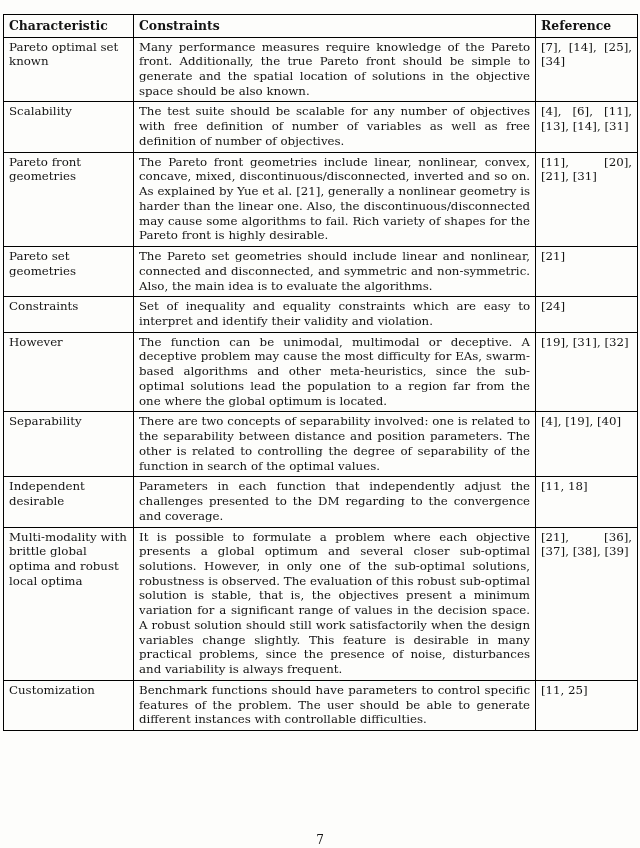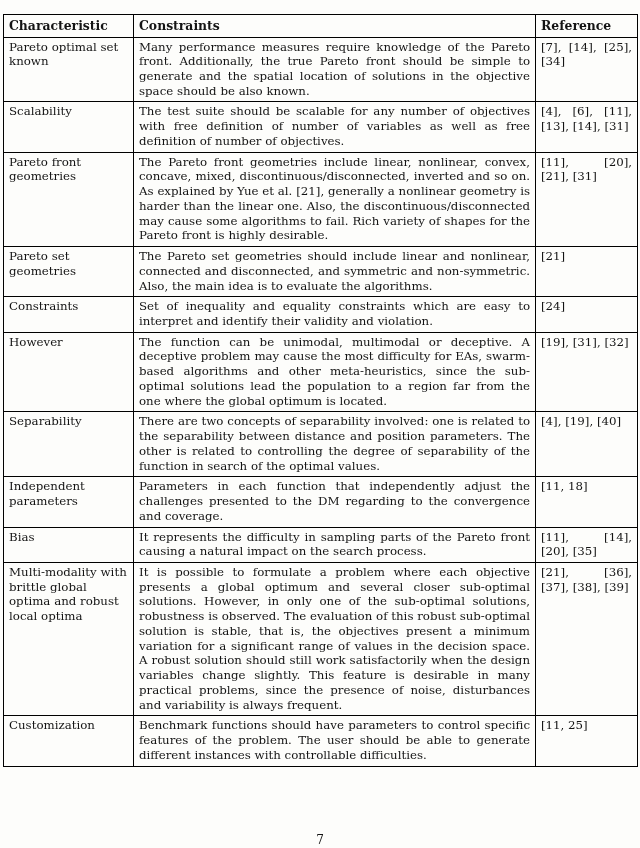--- a/index.html
+++ b/index.html
@@ -98,28 +98,23 @@
         <td class="c-char">However</td>
         <td class="c-desc">The function can be unimodal, multimodal or deceptive. A deceptive problem may cause the most difficulty for EAs, swarm-based algorithms and other meta-heuristics, since the sub-optimal solutions lead the population to a region far from the one where the global optimum is located.</td>
         <td class="c-ref">[19], [31], [32]</td>
       </tr>
       <tr>
         <td class="c-char">Separability</td>
         <td class="c-desc">There are two concepts of separability involved: one is related to the separability between distance and position parameters. The other is related to controlling the degree of separability of the function in search of the optimal values.</td>
         <td class="c-ref">[4], [19], [40]</td>
       </tr>
       <tr>
-        <td class="c-char">Independent parameters</td>
+        <td class="c-char">Independent desirable</td>
         <td class="c-desc">Parameters in each function that independently adjust the challenges presented to the DM regarding to the convergence and coverage.</td>
         <td class="c-ref">[11, 18]</td>
-      </tr>
-      <tr>
-        <td class="c-char">Bias</td>
-        <td class="c-desc">It represents the difficulty in sampling parts of the Pareto front causing a natural impact on the search process.</td>
-        <td class="c-ref">[11], [14], [20], [35]</td>
       </tr>
       <tr>
         <td class="c-char">Multi-modality with brittle global optima and robust local optima</td>
         <td class="c-desc">It is possible to formulate a problem where each objective presents a global optimum and several closer sub-optimal solutions. However, in only one of the sub-optimal solutions, robustness is observed. The evaluation of this robust sub-optimal solution is stable, that is, the objectives present a minimum variation for a significant range of values in the decision space. A robust solution should still work satisfactorily when the design variables change slightly. This feature is desirable in many practical problems, since the presence of noise, disturbances and variability is always frequent.</td>
         <td class="c-ref">[21], [36], [37], [38], [39]</td>
       </tr>
       <tr>
         <td class="c-char">Customization</td>
         <td class="c-desc">Benchmark functions should have parameters to control specific features of the problem. The user should be able to generate different instances with controllable difficulties.</td>
         <td class="c-ref">[11, 25]</td>

